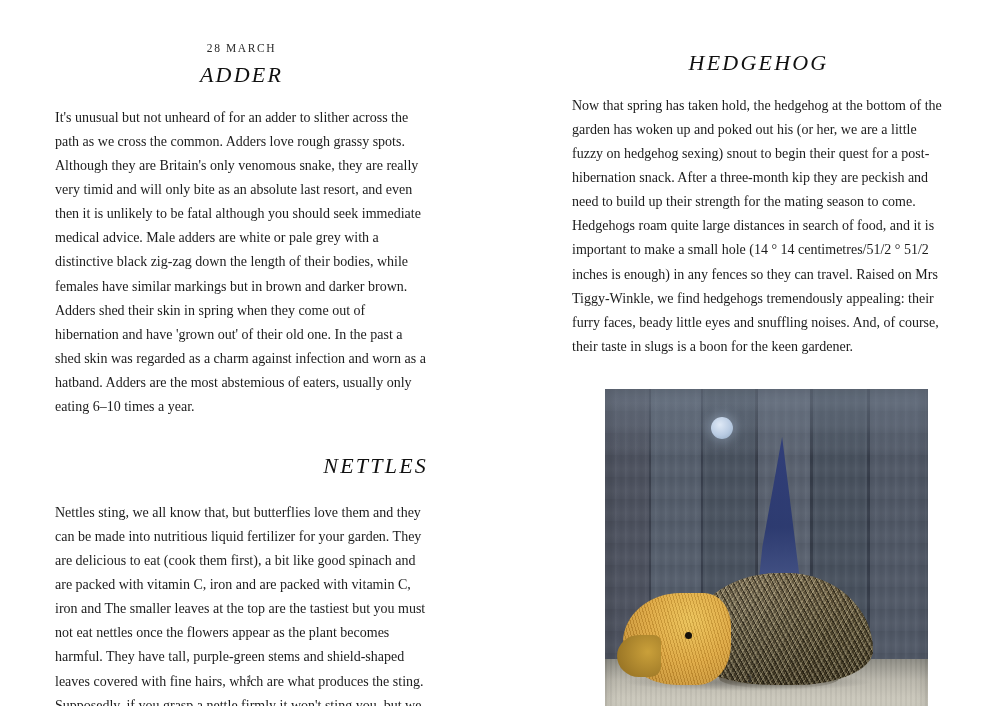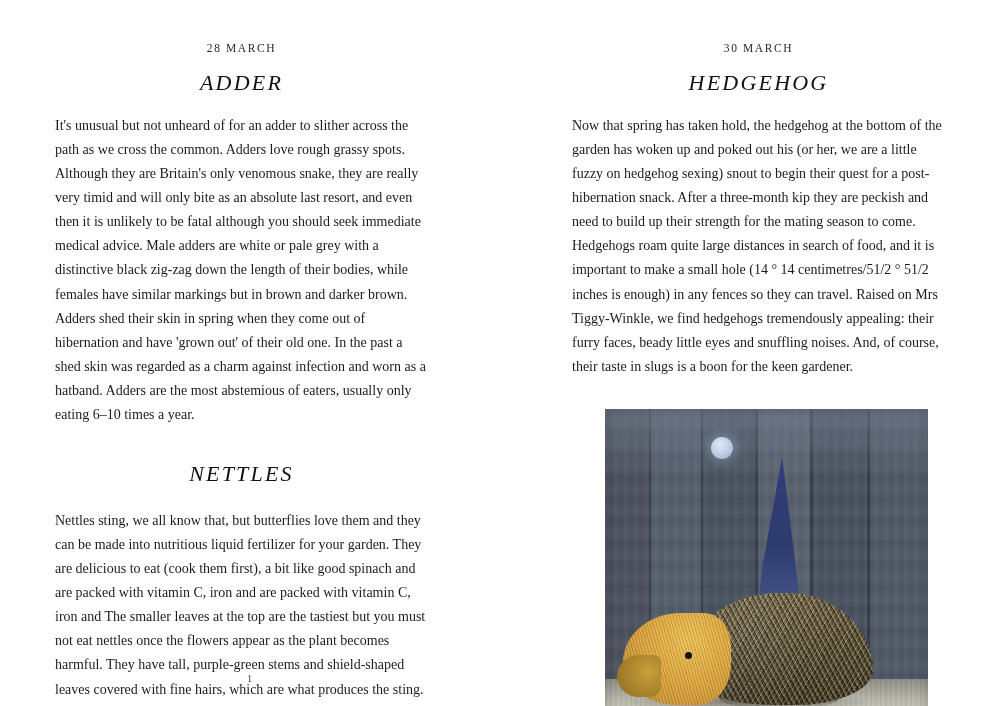--- a/index.html
+++ b/index.html
@@ -39,26 +39,27 @@
     font-variant: small-caps;
     text-transform: uppercase;
     color: #2a2a2a;
     margin: 0 0 2px 0;
   }
   .entry-title {
     text-align: center;
     font-style: italic;
     font-size: 22px;
     letter-spacing: 2.2px;
-    margin: 16px 0 18px 0;
+    margin: 8px 0 18px 0;
     font-weight: normal;
     color: #111;
   }
   .entry-title.second {
     margin-bottom: 22px;
+    text-align: right;
   }
   .body-text {
     font-size: 14px;
     line-height: 1.72;
     text-align: left;
     margin: 0;
     color: #1b1b1b;
   }
   .entry-block {
     margin-bottom: 30px;
@@ -269,21 +270,20 @@
       <h2 class="entry-title second">NETTLES</h2>
       <p class="body-text">Nettles sting, we all know that, but butterflies love them and they can be made into nutritious liquid fertilizer for your garden. They are delicious to eat (cook them first), a bit like good spinach and are packed with vitamin C, iron and are packed with vitamin C, iron and The smaller leaves at the top are the tastiest but you must not eat nettles once the flowers appear as the plant becomes harmful. They have tall, purple-green stems and shield-shaped leaves covered with fine hairs, which are what produces the sting. Supposedly, if you grasp a nettle firmly it won't sting you, but we don't advise you to try this as some other nearby leaf is likely to gently brush against (and sting) you when you</p>
     </div>
 
     <div class="folio folio-left">1</div>
   </div>
 
   <div class="page page-right">
 
     <div class="entry-block">
-      <div class="entry-date">30 March</div>
       <h2 class="entry-title">HEDGEHOG</h2>
       <p class="body-text">Now that spring has taken hold, the hedgehog at the bottom of the garden has woken up and poked out his (or her, we are a little fuzzy on hedgehog sexing) snout to begin their quest for a post-hibernation snack. After a three-month kip they are peckish and need to build up their strength for the mating season to come. Hedgehogs roam quite large distances in search of food, and it is important to make a small hole (14 ° 14 centimetres/51/2 ° 51/2 inches is enough) in any fences so they can travel. Raised on Mrs Tiggy-Winkle, we find hedgehogs tremendously appealing: their furry faces, beady little eyes and snuffling noises. And, of course, their taste in slugs is a boon for the keen gardener.</p>
     </div>
 
     <div class="illustration">
       <div class="ill-base"></div>
       <div class="ill-grain"></div>
       <div class="ill-topglow"></div>
       <div class="moon"></div>
       <div class="blue-shape"></div>

